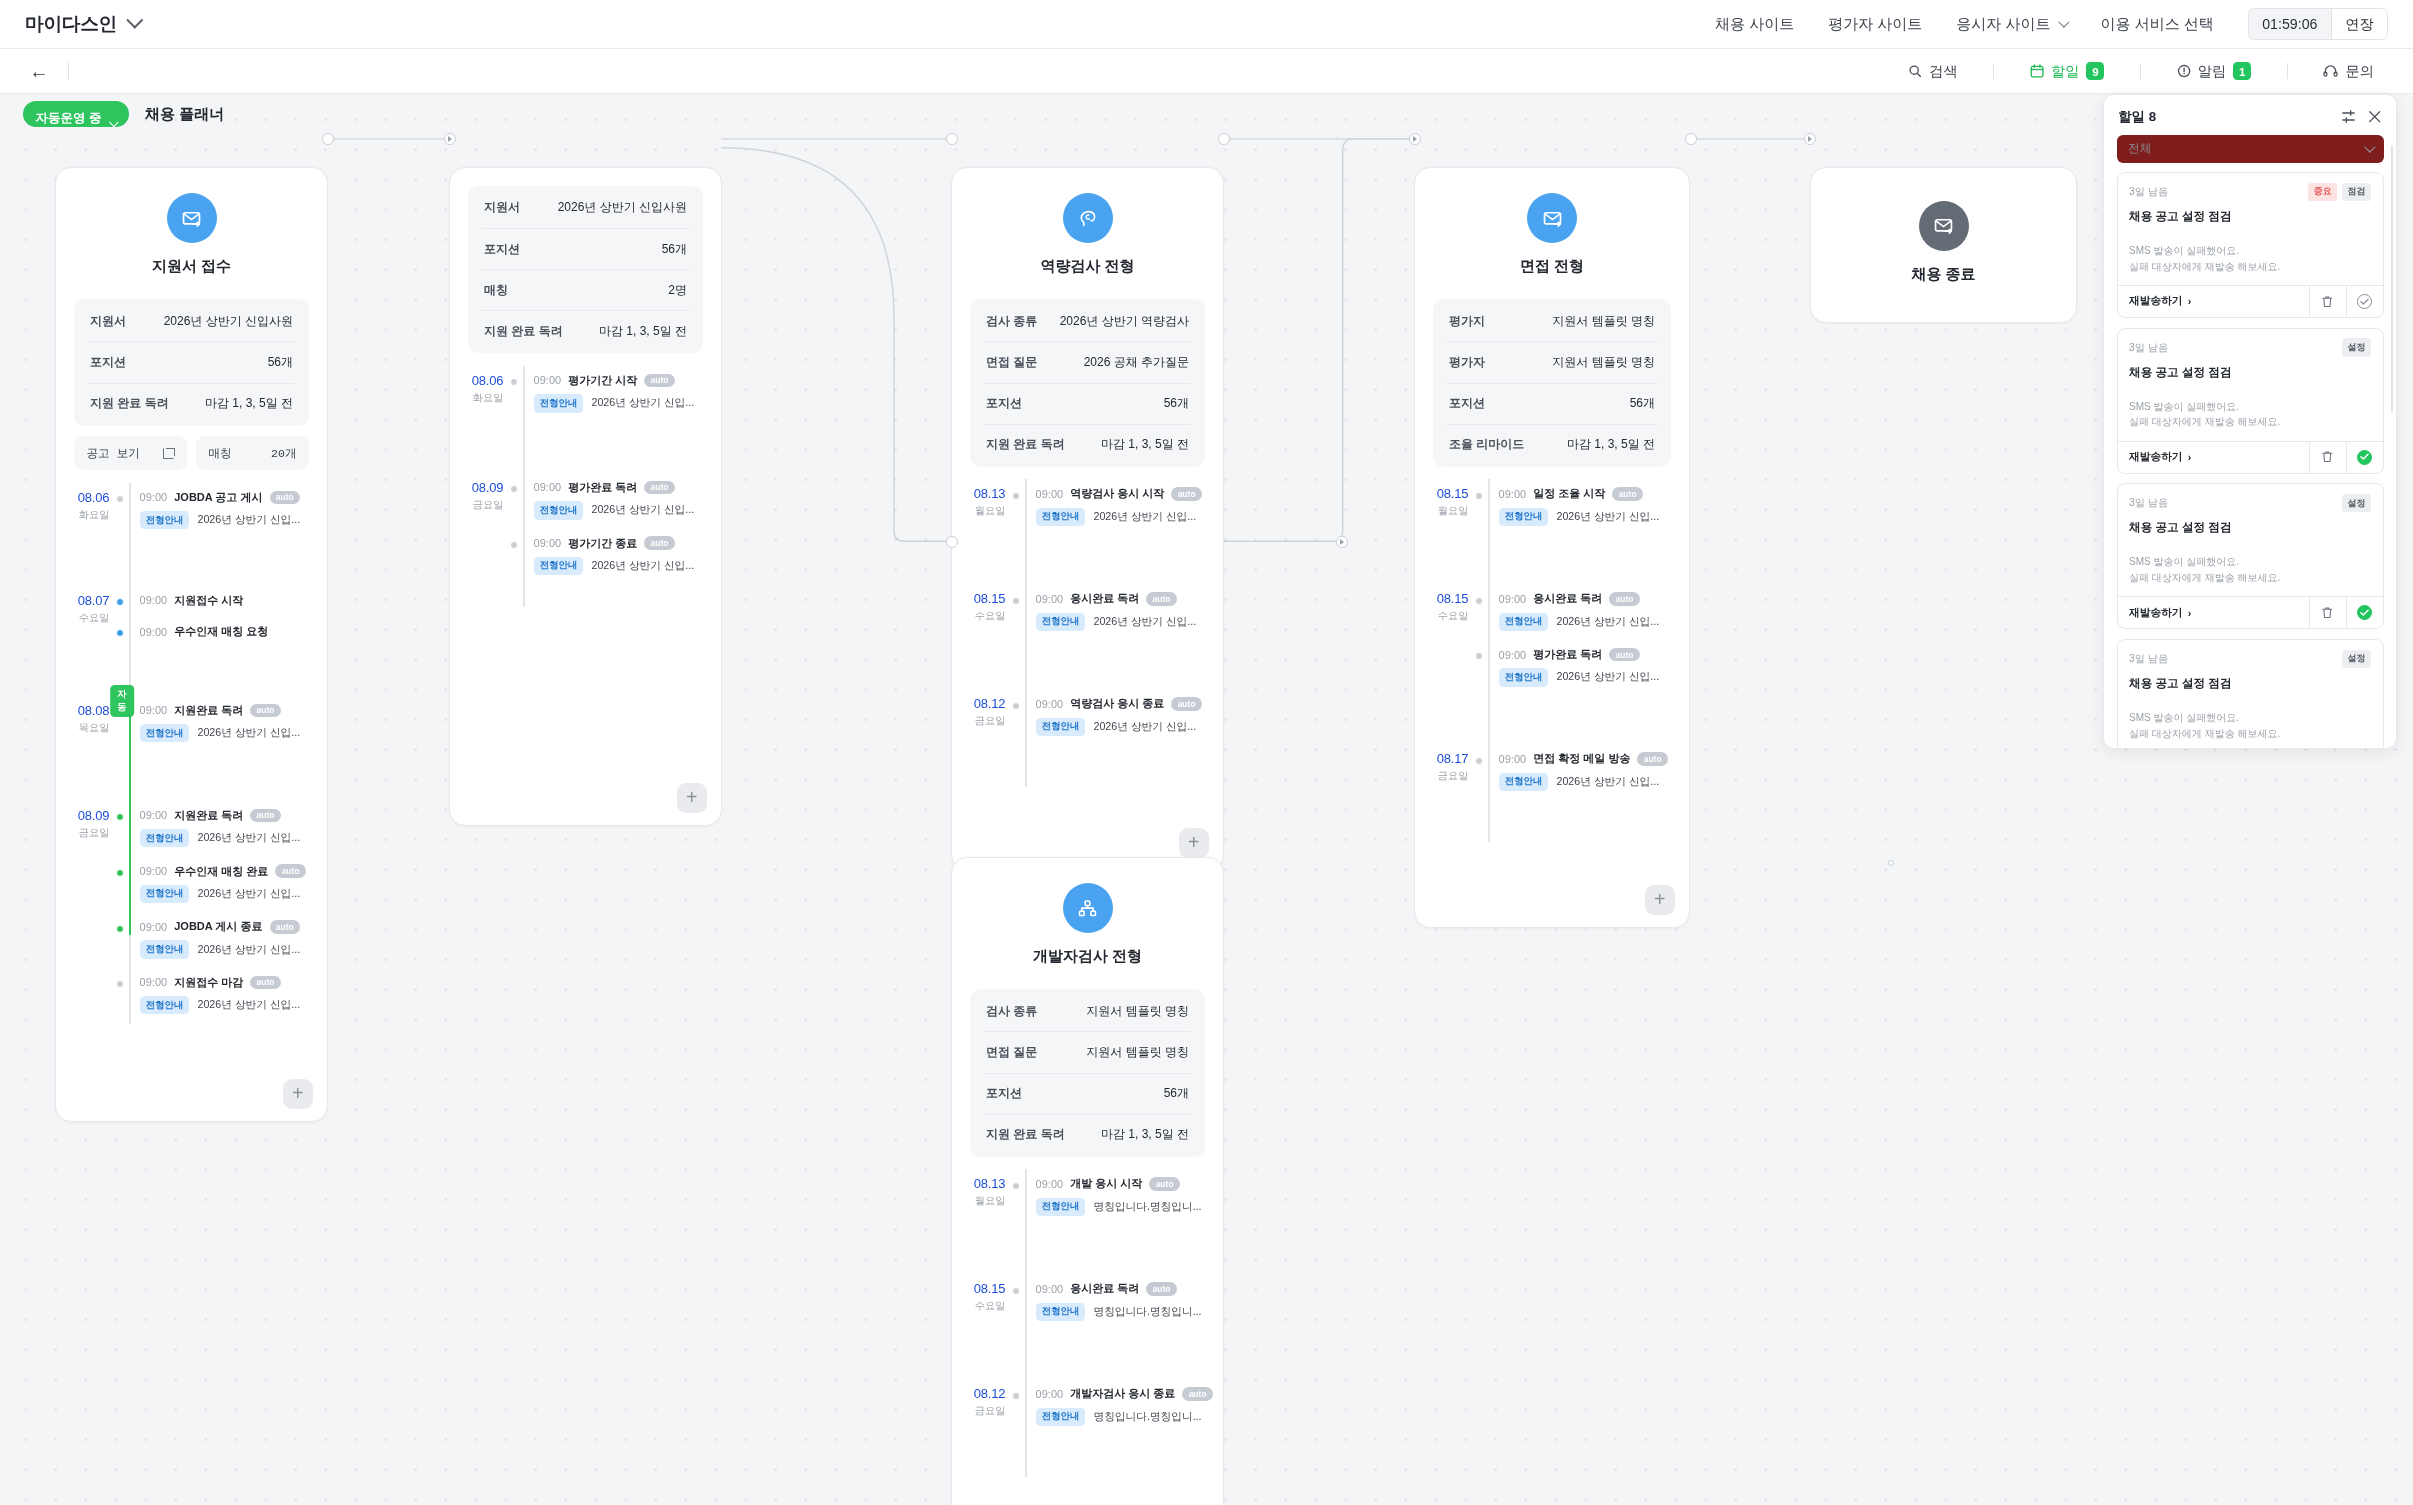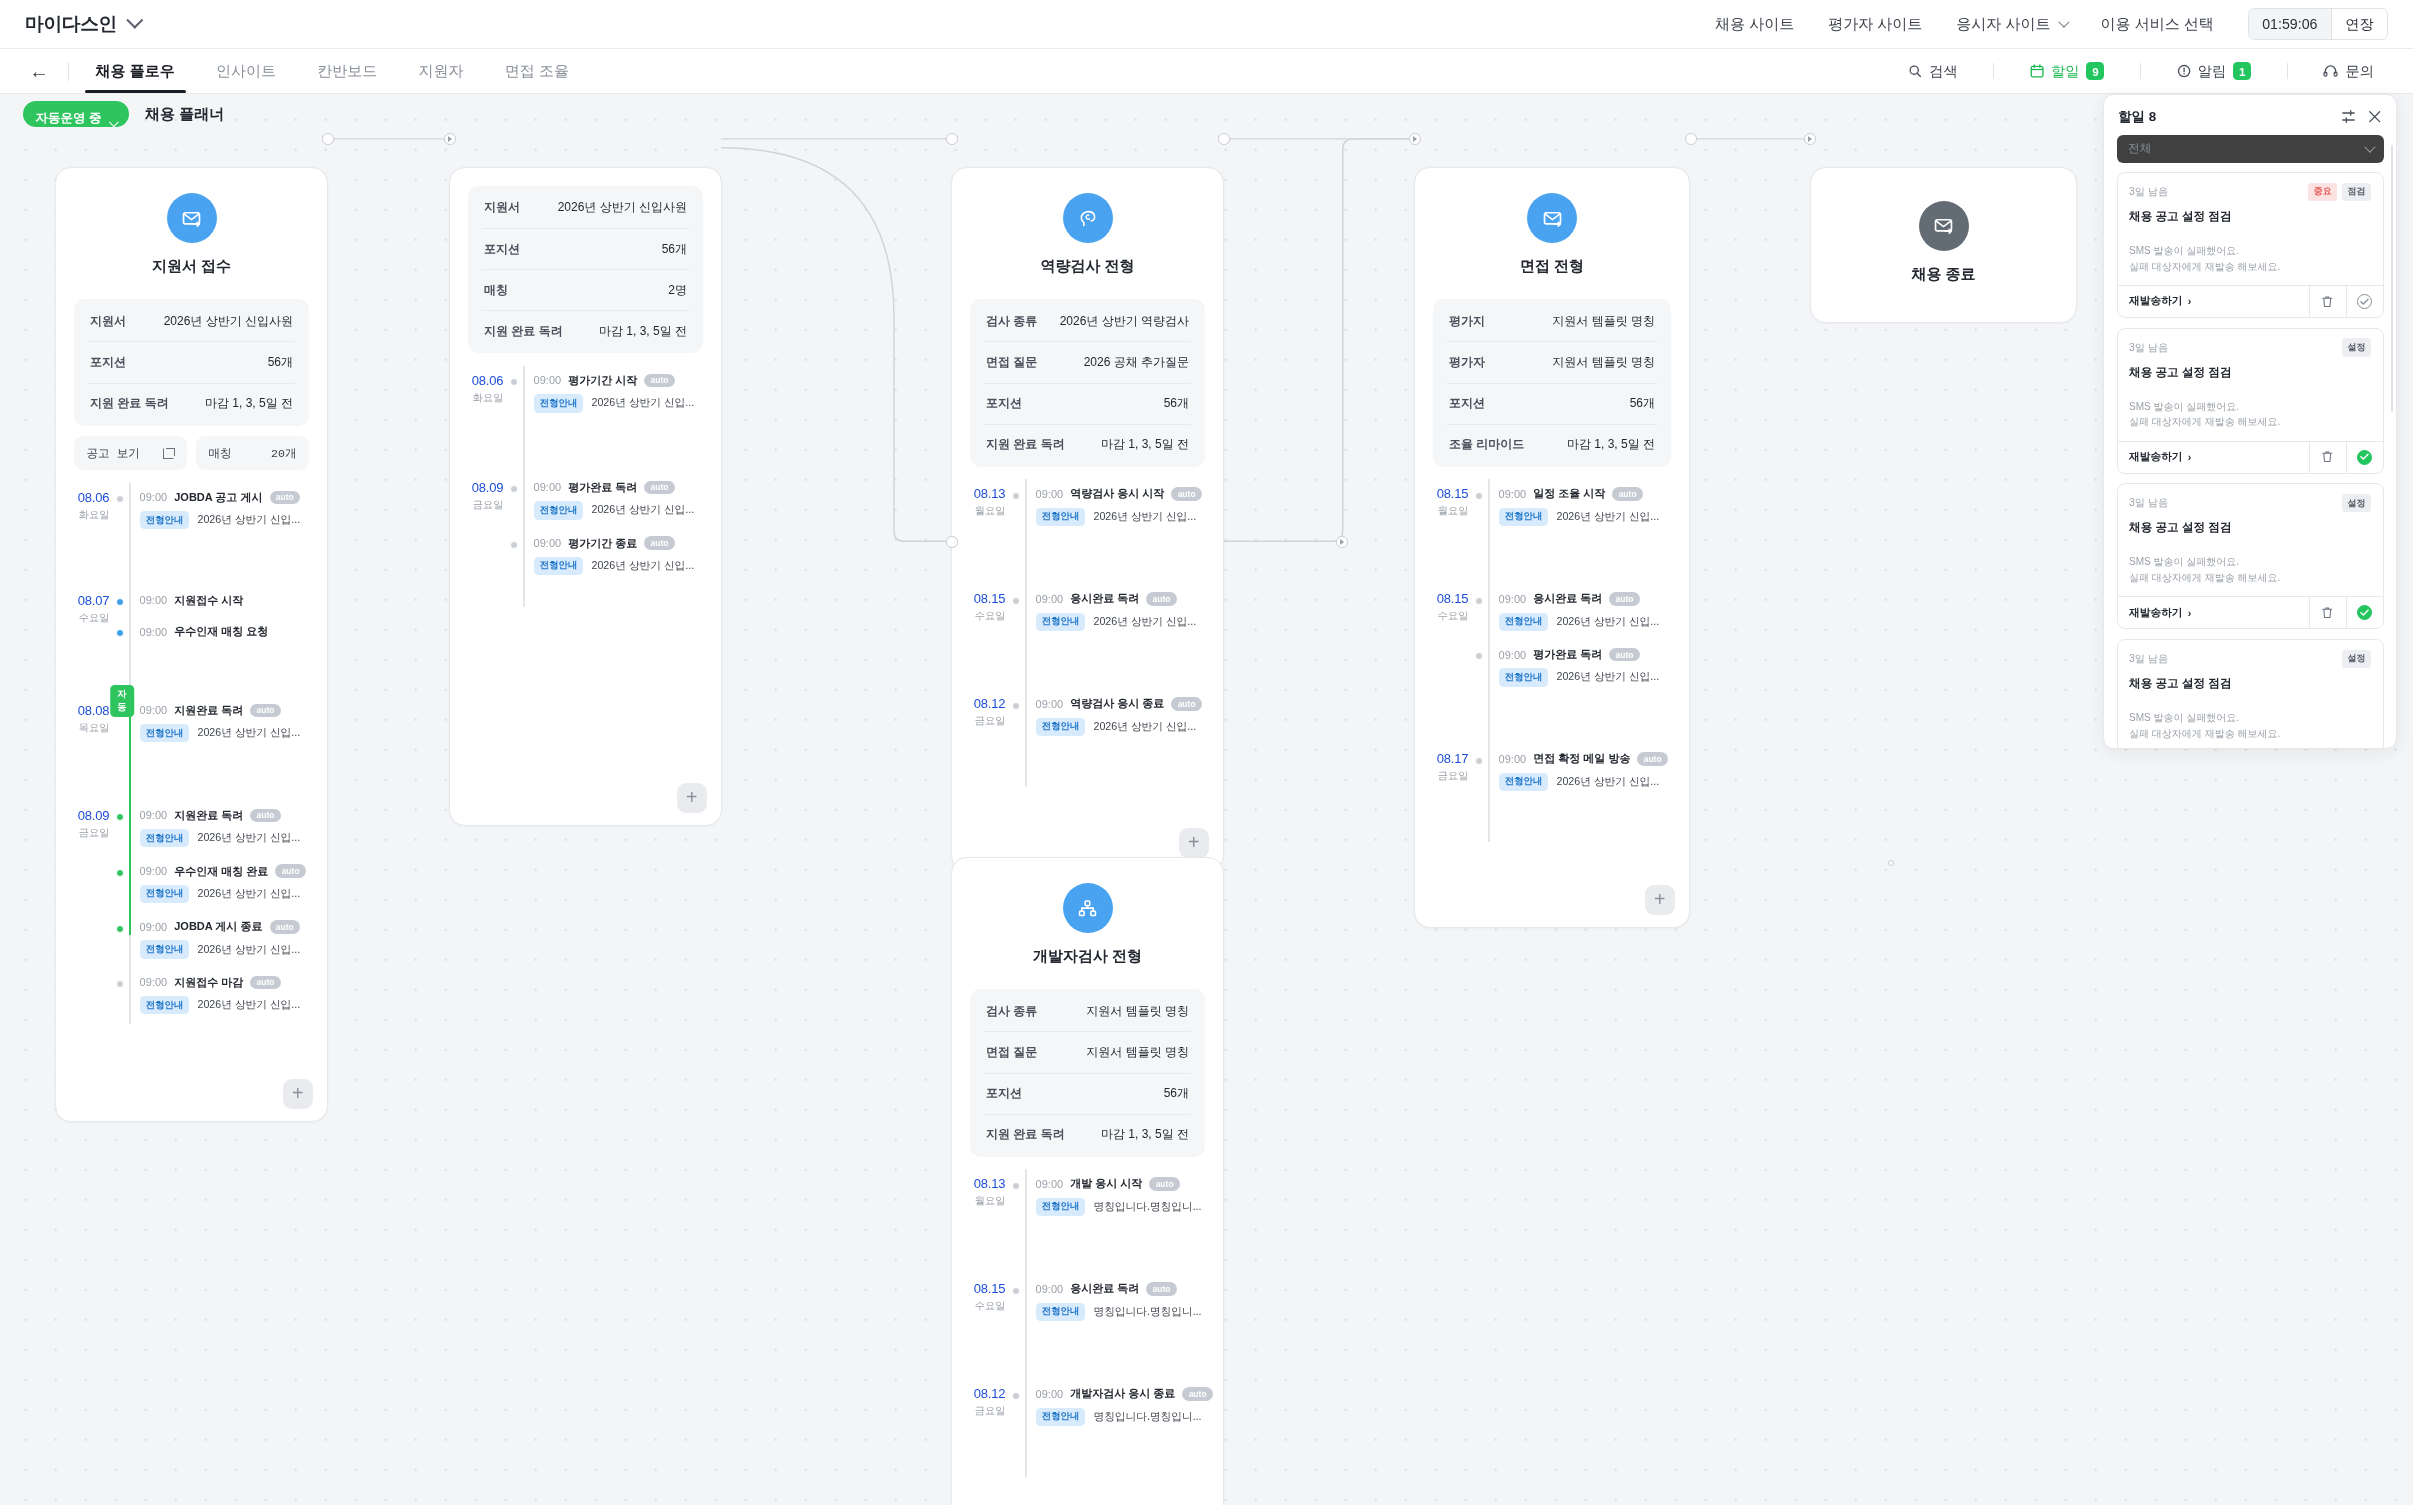--- a/index.html
+++ b/index.html
@@ -212,21 +212,21 @@
     background: #fff; border: 0.9px solid #e6e8ec; border-radius: 10.7px;
     box-shadow: 0 3.6px 16px rgba(20,24,32,.07);
     display: flex; flex-direction: column; overflow: hidden; z-index: 6;
   }
   .panel-head {
     display: flex; align-items: center; padding: 12.5px 14.2px 9px; gap: 9px;
   }
   .panel-title { font-size: 13.4px; font-weight: 700; color: #23272f; }
   .panel-actions { margin-left: auto; display: flex; align-items: center; gap: 12.5px; color: #4a505a; }
   .select-box {
-    margin: 0 12.5px 9px; height: 28.5px; background: #404040; border-radius: 6.2px;
+    margin: 0 12.5px 9px; height: 28.5px; background: #7f1d1d; border-radius: 6.2px;
     display: flex; align-items: center; padding: 0 11.6px; font-size: 11.6px; color: #8a9099;
   }
   .select-box .chev-sm { margin-left: auto; border-color: #9aa0a8; }
   .panel-list { flex: 1; overflow: hidden; padding: 0 12.5px 9px; }
   .task {
     border: 0.9px solid #e6e8ec; border-radius: 8px; margin-bottom: 9.8px; overflow: hidden;
   }
   .task-top { padding: 9.8px 11.6px 10.7px; }
   .task-meta { display: flex; align-items: center; gap: 11px; }
   .task-due { font-size: 10.2px; color: #9aa0a8; }
@@ -291,27 +291,20 @@
       <div class="timerbox">
         <div class="t-time">01:59:06</div>
         <div class="t-ext">연장</div>
       </div>
     </div>
   </div>
 
   <div class="navbar">
     <div class="back-btn">←</div>
     <div class="nav-div"></div>
-    <div class="tabs">
-      <div class="tab active">채용 플로우</div>
-      <div class="tab">인사이트</div>
-      <div class="tab">칸반보드</div>
-      <div class="tab">지원자</div>
-      <div class="tab">면접 조율</div>
-    </div>
     <div class="navbar-right">
       <div class="nav-act">
         <svg width="14.2" height="14.2" viewBox="0 0 16 16">
           <circle cx="7" cy="7" r="4.6" fill="none" stroke="#4a505a" stroke-width="1.5"></circle>
           <line x1="10.4" y1="10.4" x2="14" y2="14" stroke="#4a505a" stroke-width="1.5" stroke-linecap="round"></line>
         </svg>
         <span>검색</span>
       </div>
       <div class="nav-sep"></div>
       <div class="nav-act green">

